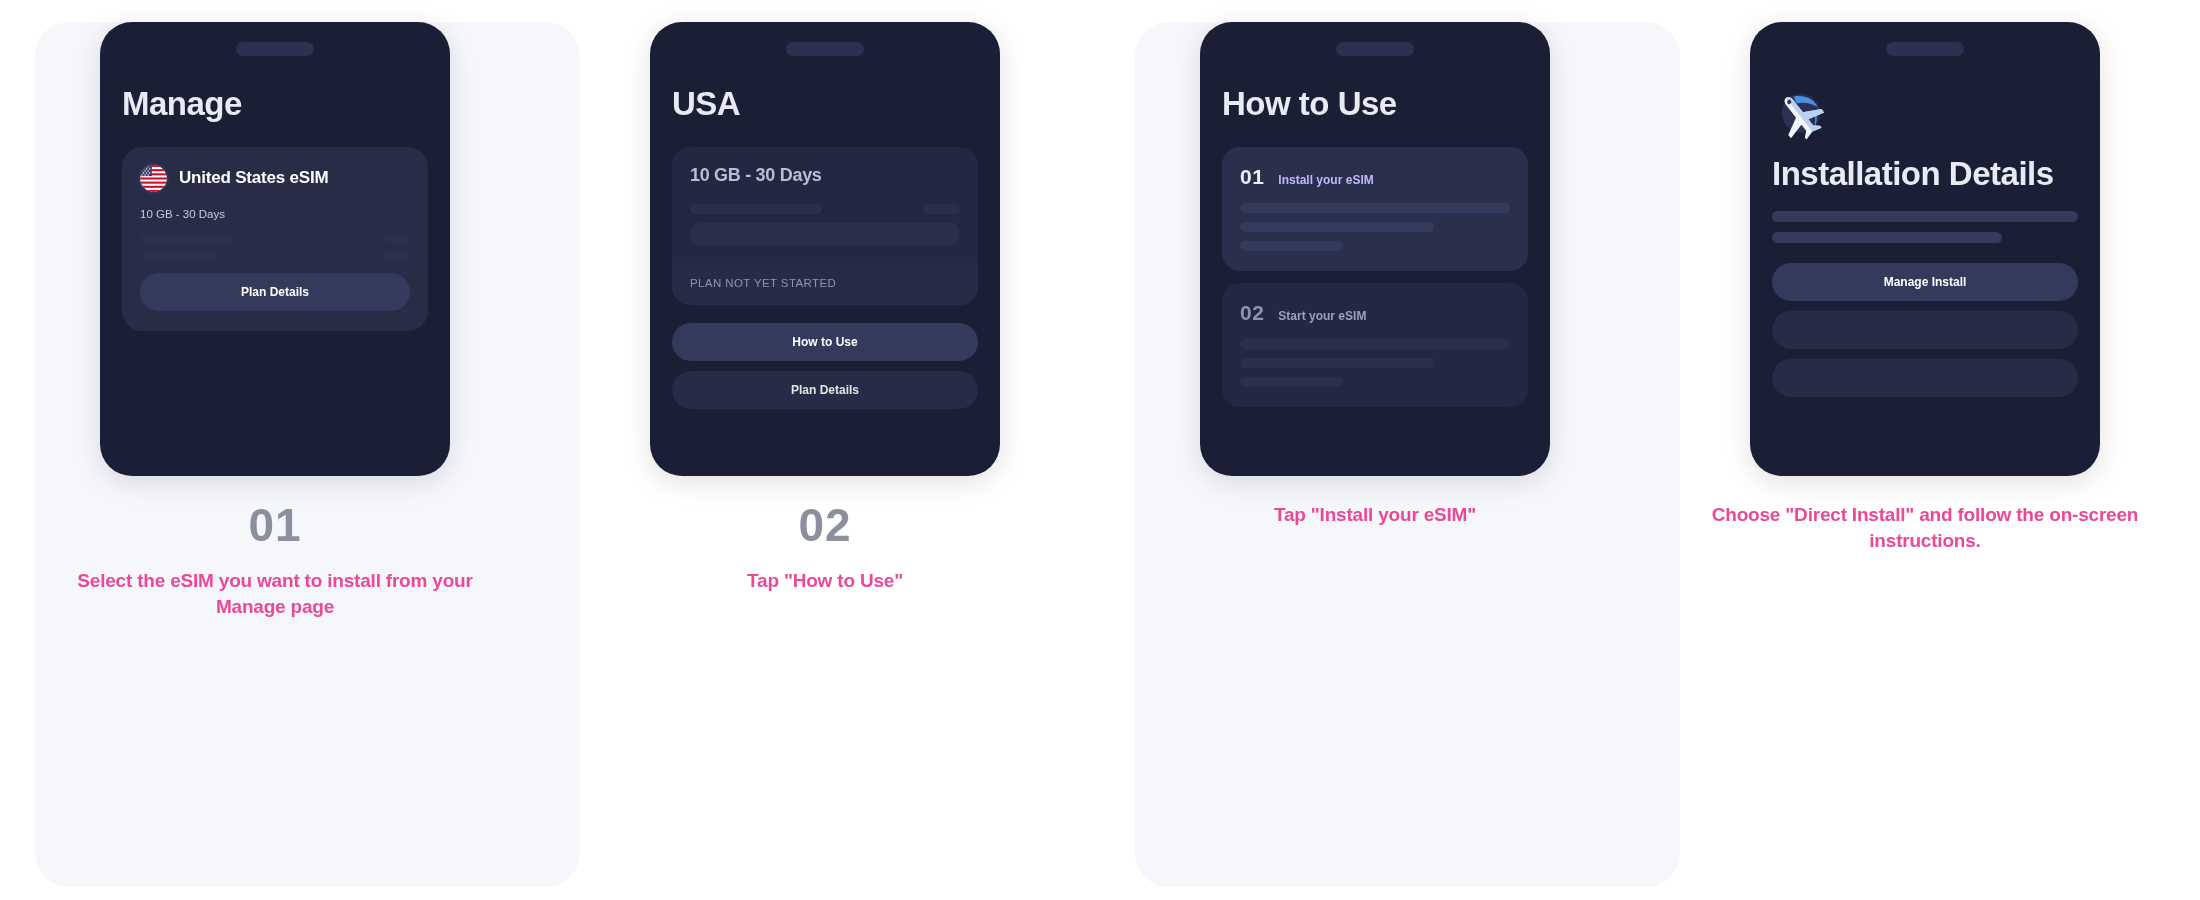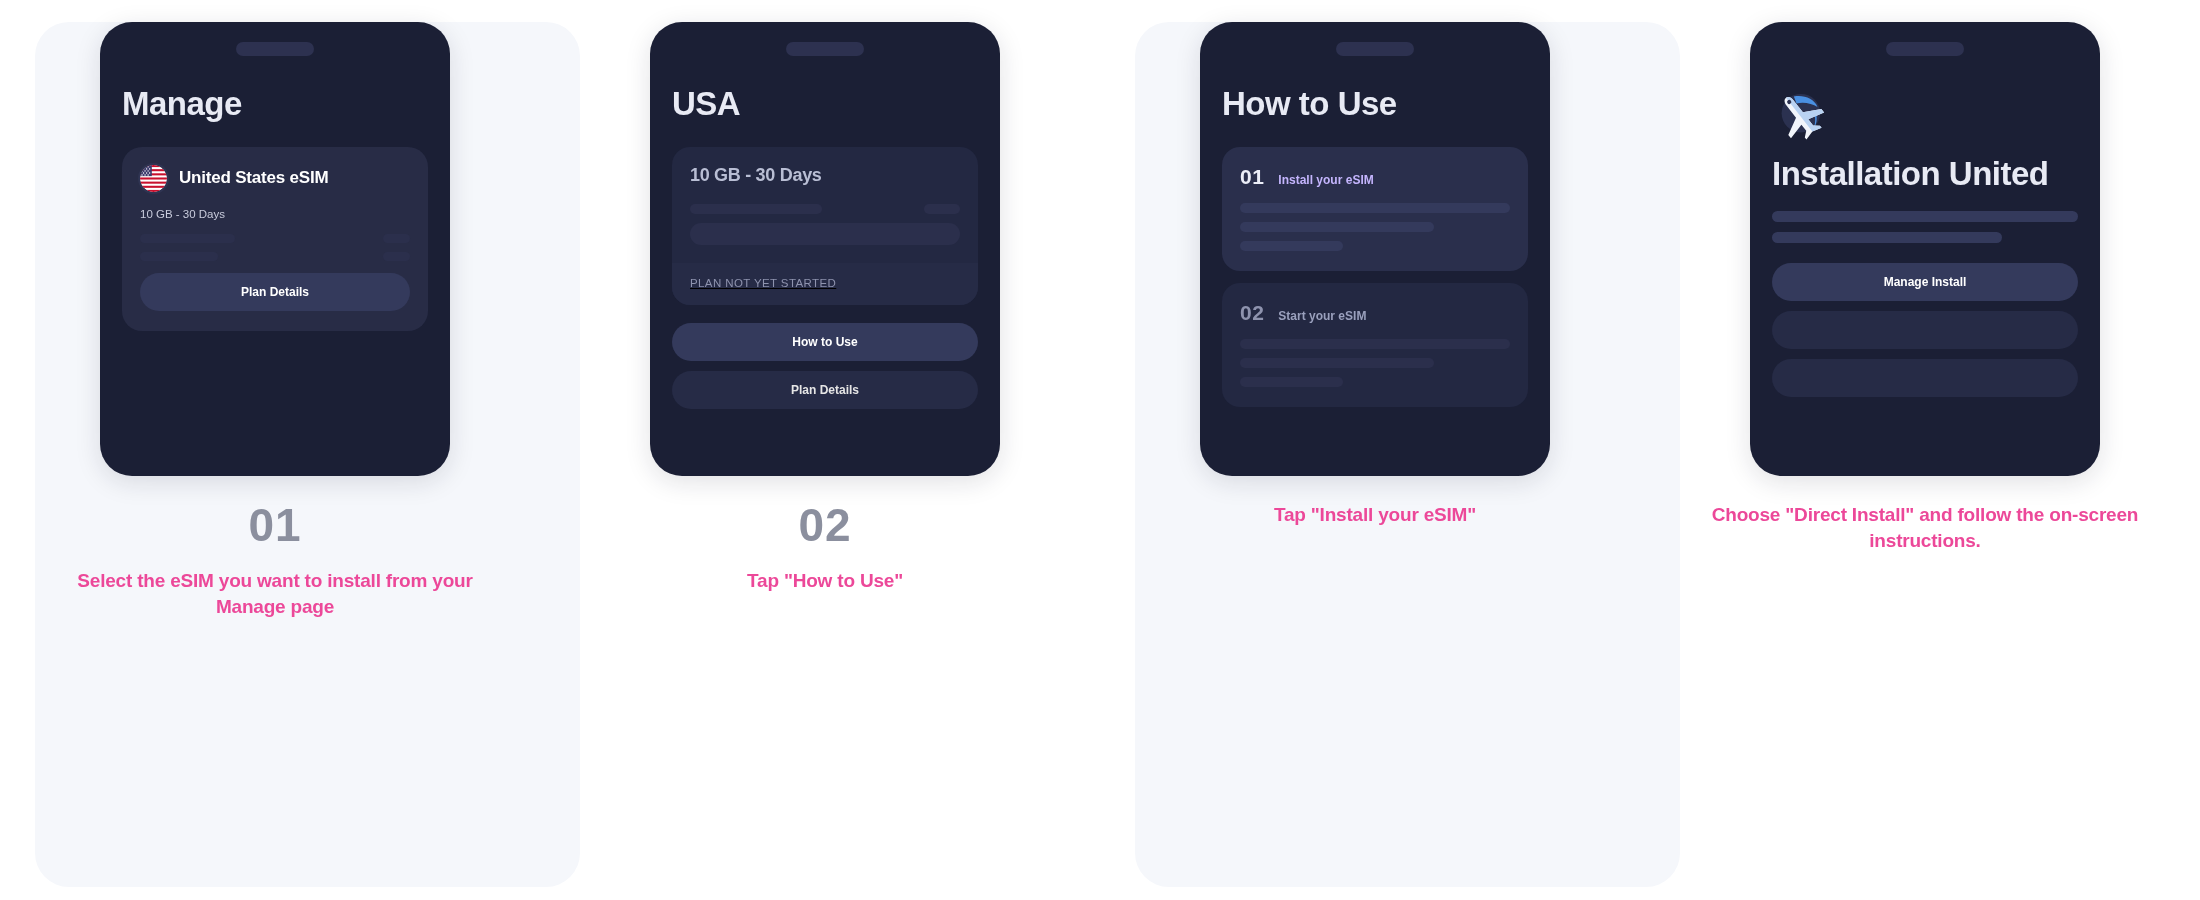--- a/index.html
+++ b/index.html
@@ -101,21 +101,21 @@
     padding: 12px 0;
     margin-top: 12px;
     cursor: pointer;
   }
   .btn.muted { background: #262b46; color: #e5e5e5; font-weight: 600; }
   .btn.blank { height: 38px; padding: 0; }
 
   
   .plan-card { background: #232842; border-radius: 18px; padding: 18px 18px 0 18px; }
   .plan-title { color: #b9bed4; font-size: 18px; font-weight: 700; letter-spacing: -0.3px; margin-bottom: 18px; }
-  .plan-status-wrap { background: #262b46; border-radius: 0 0 18px 18px; margin: 8px -18px; padding: 14px 18px 16px 18px; text-decoration: underline; }
+  .plan-status-wrap { background: #262b46; border-radius: 0 0 18px 18px; margin: 8px -18px; padding: 14px 18px 16px 18px; }
   .plan-status { color: #8e93ae; font-size: 11.5px; letter-spacing: 0.4px; }
 
   
   .howto-card { border-radius: 18px; padding: 18px 18px 20px 18px; margin-bottom: 12px; }
   .howto-card.active { background: #2a2f4c; }
   .howto-card.inactive { background: #232842; }
   .howto-head { display: flex; align-items: baseline; gap: 14px; margin-bottom: 14px; }
   .howto-num { font-size: 21px; font-weight: 700; letter-spacing: 0.5px; }
   .howto-card.active .howto-num { color: #eceef8; }
   .howto-card.inactive .howto-num { color: #8e93ae; }
@@ -297,21 +297,21 @@
         <circle cx="33" cy="31" r="22" fill="#2b3150"></circle>
         <path d="M25 12 C36 10 48 14 52 24 C46 20 36 18 28 20 Z" fill="#4a90e2"></path>
         <path d="M49 28 C52 34 52 42 48 48 C50 40 50 34 47 29 Z" fill="#4a90e2"></path>
         <g transform="rotate(-38 32 34)">
           <path d="M32 8 C35 8 37 11 37 15 L37 33 L56 43 L56 48 L37 43 L37 52 L43 57 L43 60 L32 57 L21 60 L21 57 L27 52 L27 43 L8 48 L8 43 L27 33 L27 15 C27 11 29 8 32 8 Z" fill="#f2f5fb"></path>
           <path d="M32 8 C35 8 37 11 37 15 L37 33 L56 43 L56 48 L37 43 L37 52 L43 57 L43 60 L32 57 Z" fill="#b9d2f2"></path>
           <circle cx="32" cy="14" r="2.4" fill="#2b3150"></circle>
         </g>
       </svg>
 
-      <div class="phone-title" style="margin-bottom:18px;">Installation United</div>
+      <div class="phone-title" style="margin-bottom:18px;">Installation Details</div>
 
       <div class="bar light" style="width:100%;height:11px;margin-bottom:10px;"></div>
       <div class="bar light" style="width:75%;height:11px;margin-bottom:20px;"></div>
 
       <div class="btn" style="margin-top:0;">Manage Install</div>
       <div class="btn muted blank" style="margin-top:10px;"></div>
       <div class="btn muted blank" style="margin-top:10px;"></div>
     </div>
 
     <div class="caption">

